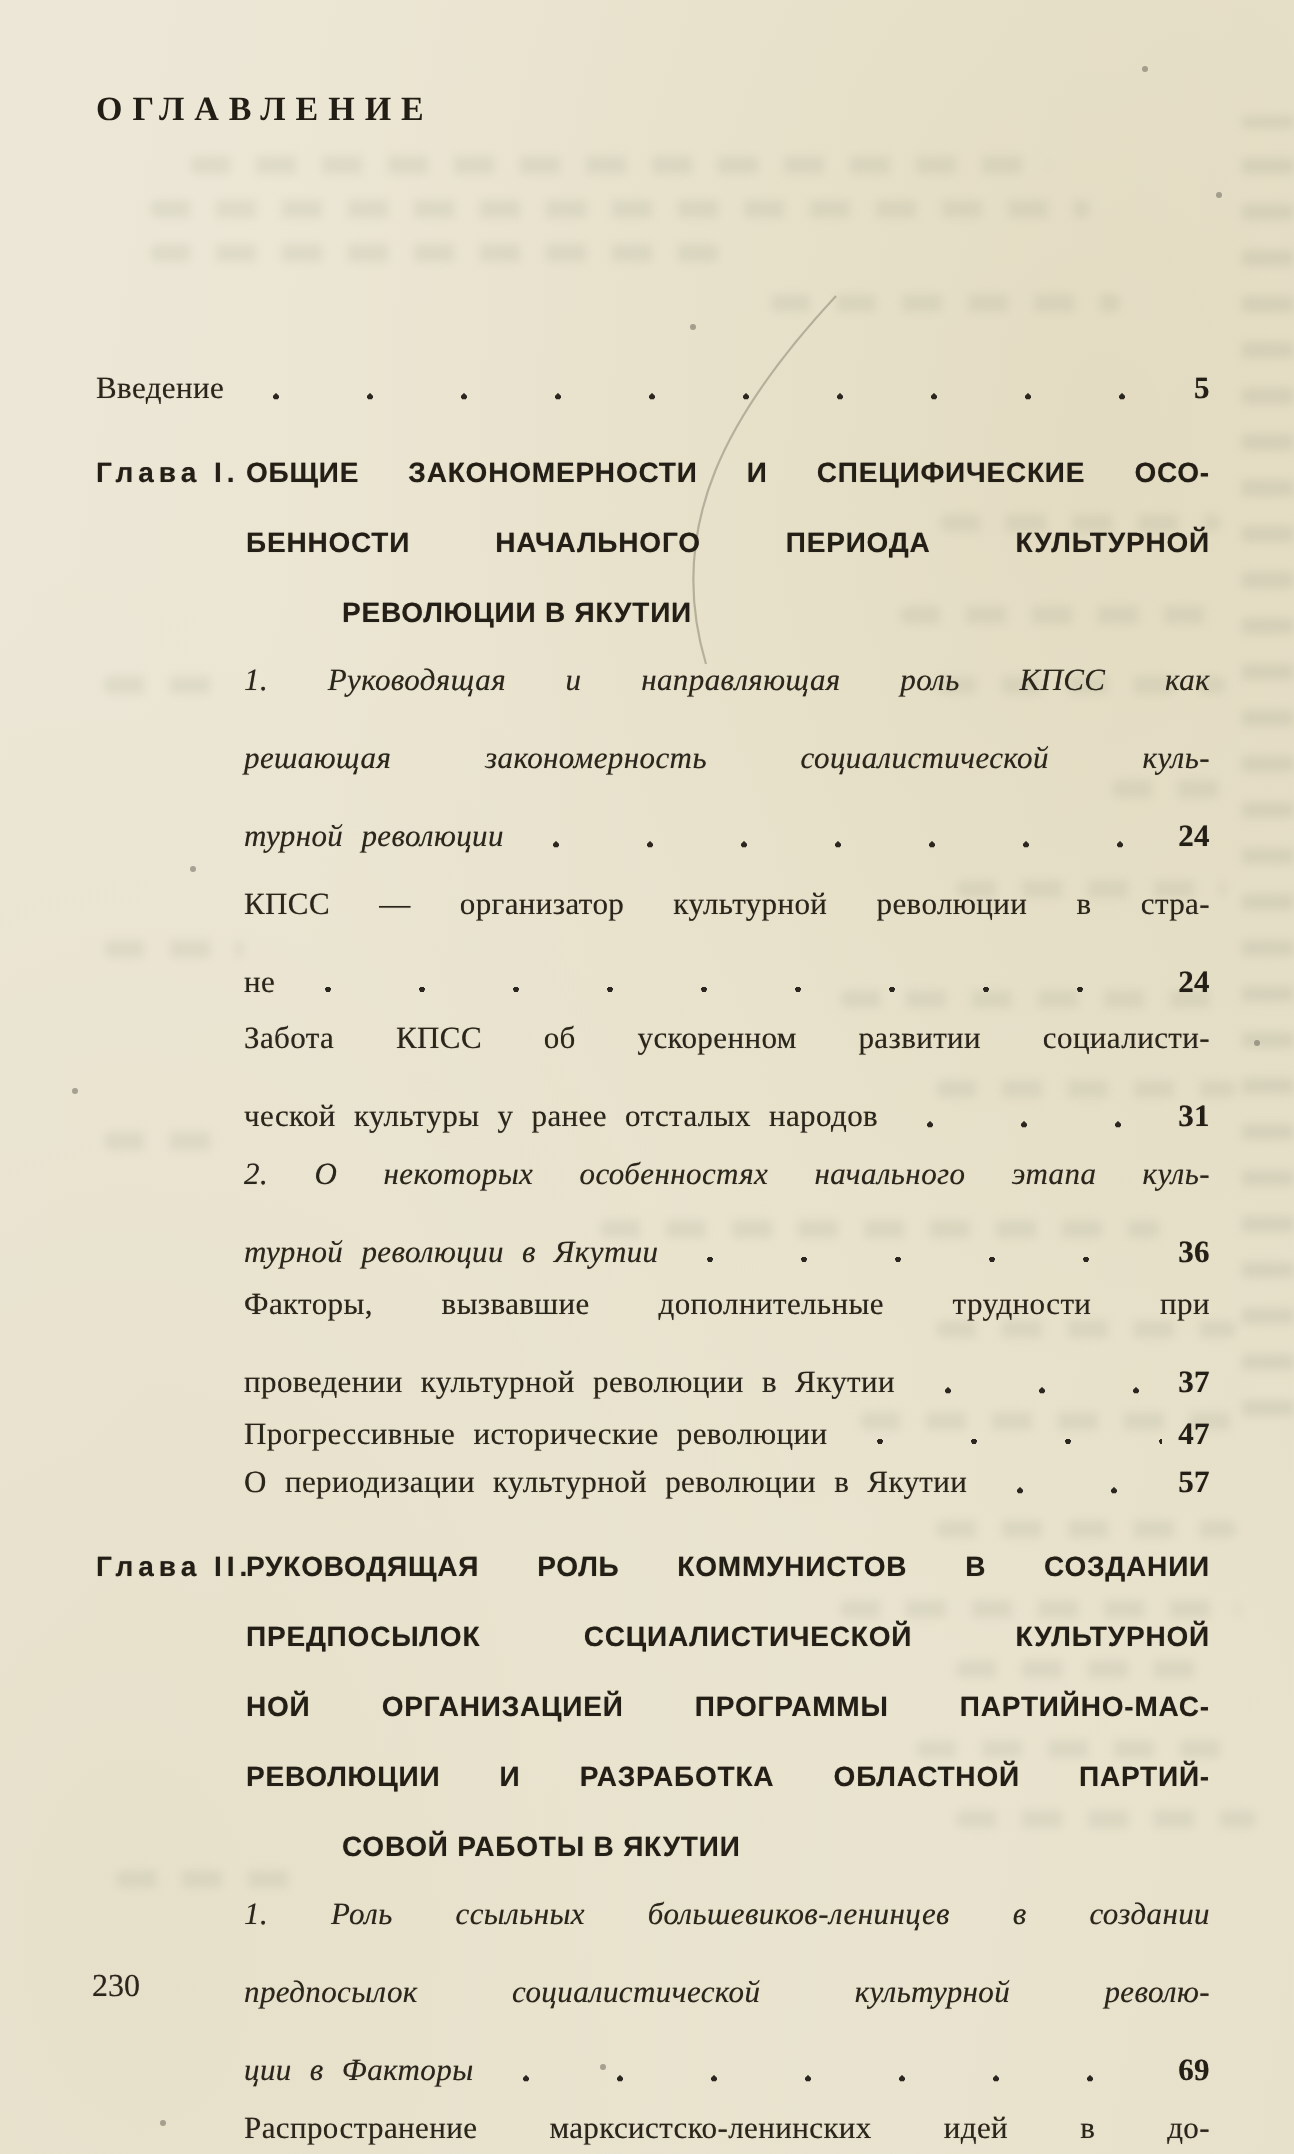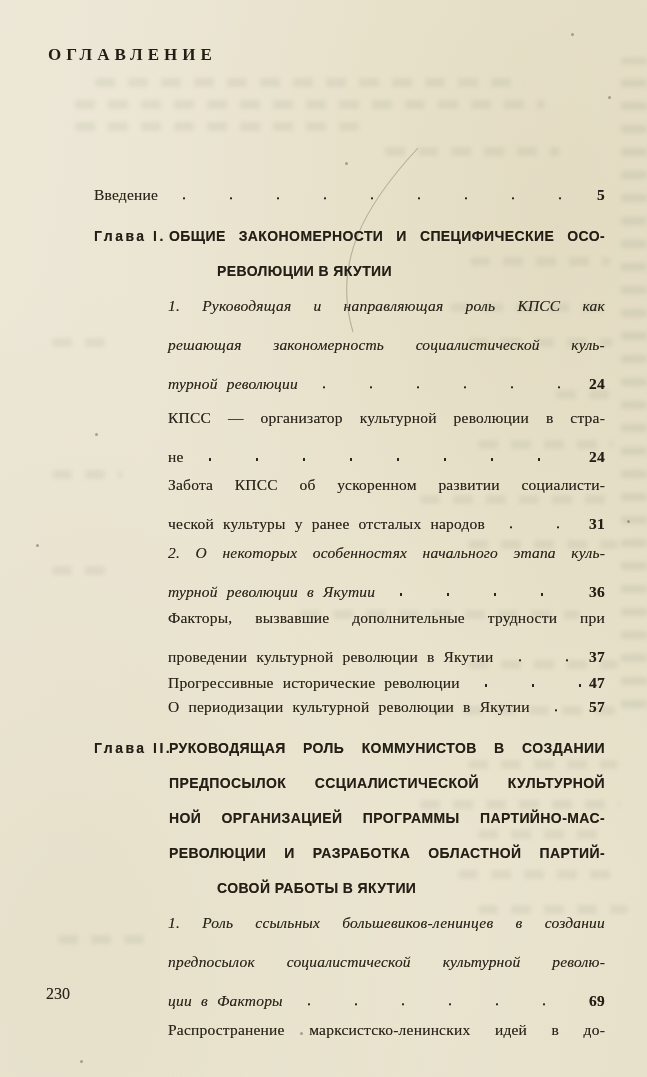--- a/index.html
+++ b/index.html
@@ -20,21 +20,21 @@
     padding-right:40px;
     font-family:"Liberation Serif", serif;
     font-weight:700;
     font-size:17px;
     line-height:22px;
     letter-spacing:5px;
     color:#221e15;
   }
   #toc{position:relative;}
   .entry{position:relative;font-size:15.5px;line-height:19.5px;letter-spacing:.2px;color:#2b261c;
-    text-shadow:0 0 .4px rgba(43,38,28,.55);margin-left:46px;}
+    text-shadow:0 0 .4px rgba(43,38,28,.55);}
   .entry.ind1{padding-left:74px;}
   .entry.ind0{padding-left:0;}
   .entry.italic{font-style:italic;}
   .entry.chapter{
     padding-left:75px;
     font-family:"Liberation Sans", sans-serif;
     font-weight:700;
     font-size:14px;
     line-height:17.5px;
     letter-spacing:.4px;
@@ -134,20 +134,21 @@
         <div class="entry item roman ind0" style="margin-top: 119px;">
           <div class="lline">
             <span class="txt">Введение</span>
             <span class="leader"></span>
             <span class="pagenum">5</span>
           </div>
         </div>
         <div class="entry chapter  ind1" style="margin-top: 23px;">
           <span class="chapter-label">Глава I.</span>
           <div class="jline">ОБЩИЕ ЗАКОНОМЕРНОСТИ И СПЕЦИФИЧЕСКИЕ ОСО-</div>
+          <div class="jline">БЕННОСТИ НАЧАЛЬНОГО ПЕРИОДА КУЛЬТУРНОЙ</div>
           <div class="pline">РЕВОЛЮЦИИ В ЯКУТИИ</div>
         </div>
         <div class="entry item italic ind1" style="margin-top: 16px;">
           <div class="jline">1. Руководящая и направляющая роль КПСС как</div>
           <div class="jline">решающая закономерность социалистической куль-</div>
           <div class="lline">
             <span class="txt">турной революции</span>
             <span class="leader"></span>
             <span class="pagenum">24</span>
           </div>

